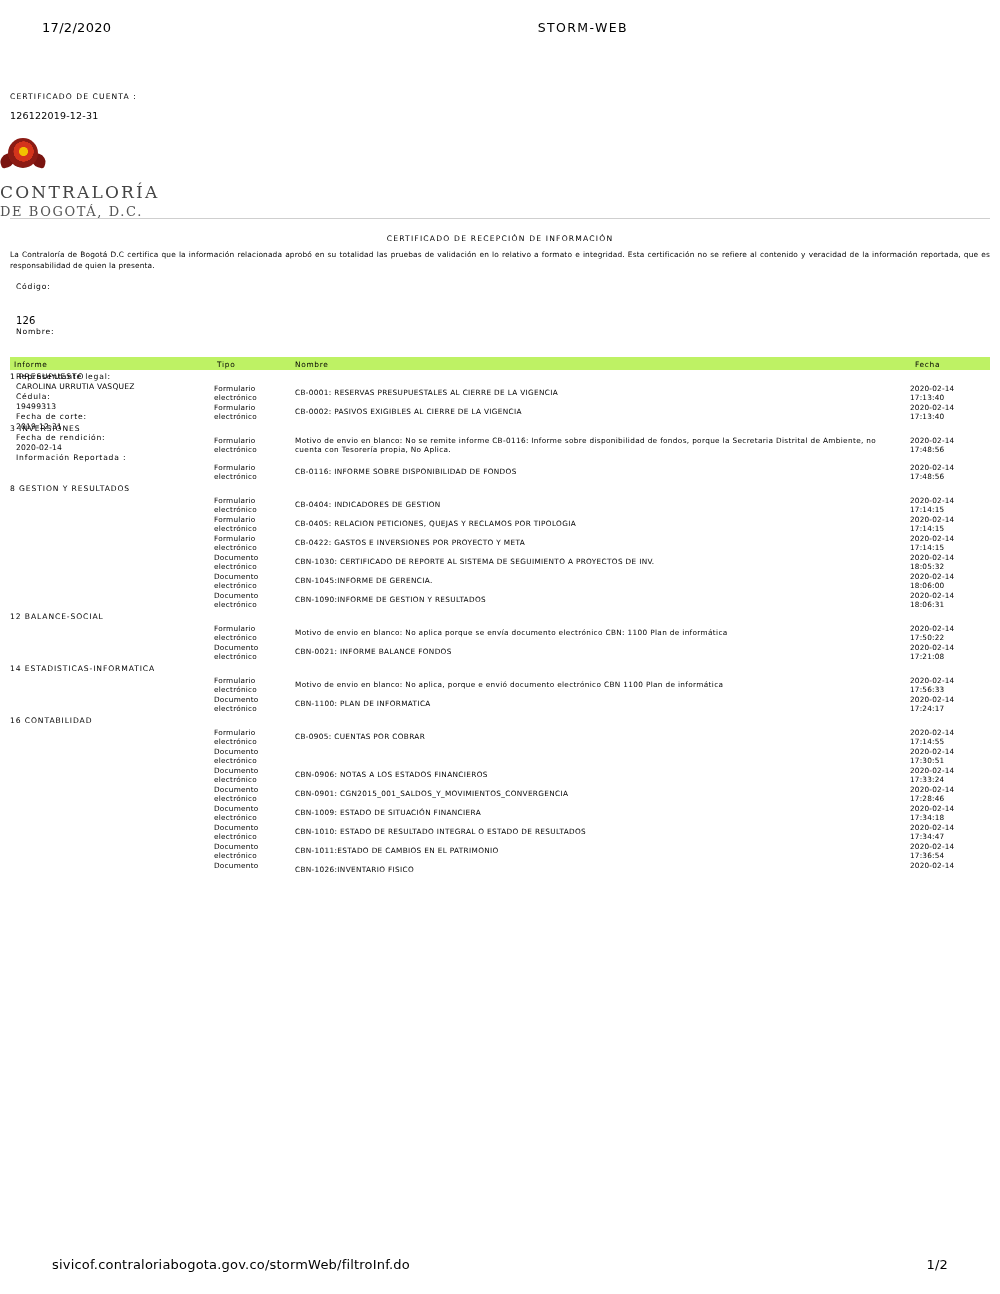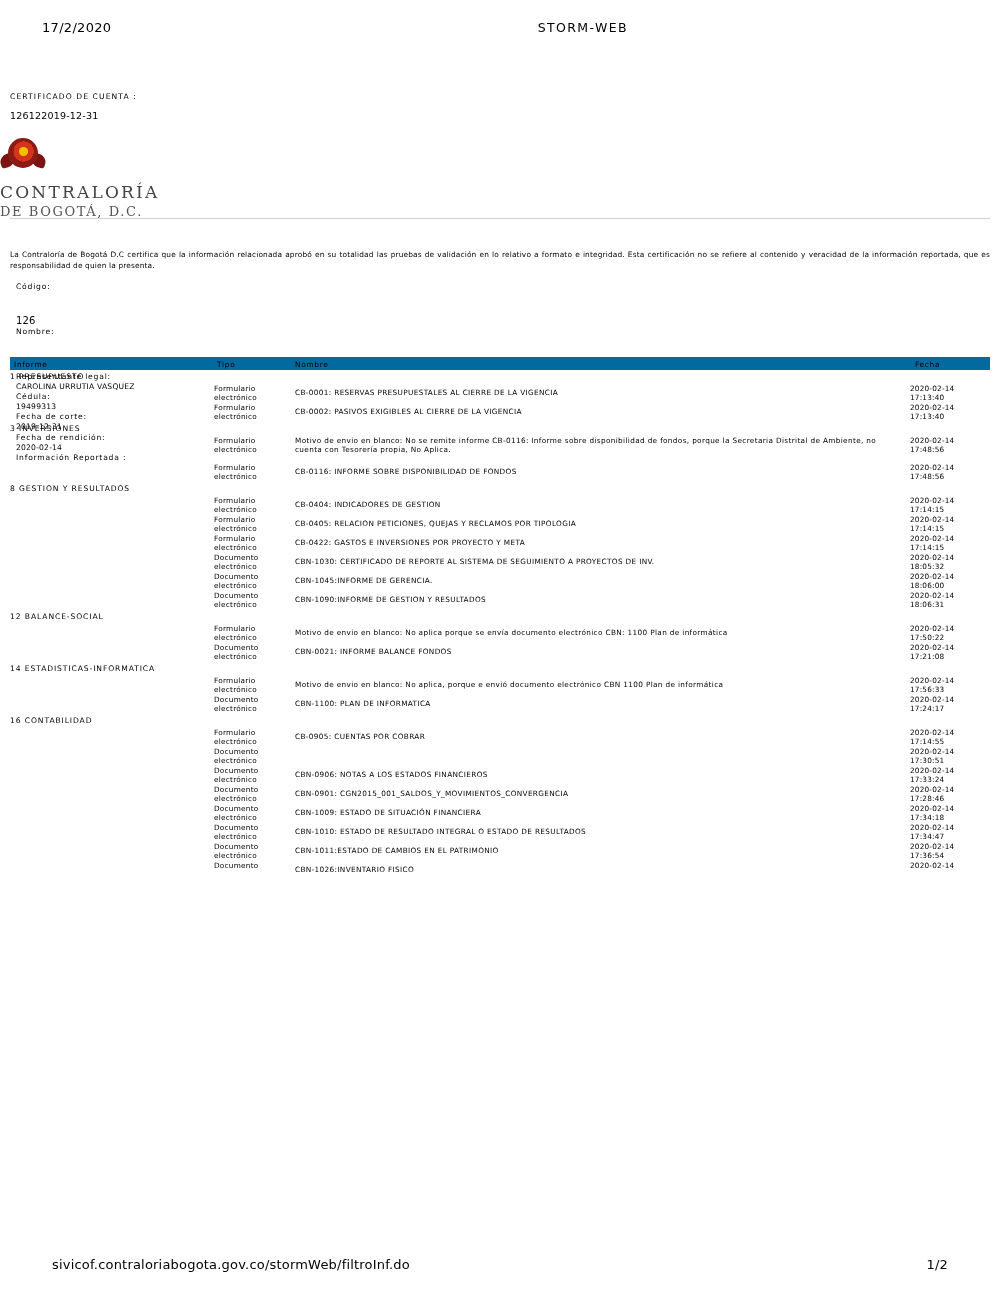--- a/index.html
+++ b/index.html
@@ -146,21 +146,21 @@
   .info .lab { width: 222px; }
   .info .val { letter-spacing: 0.2px; }
   .info .val.big { font-size: 10px; letter-spacing: 0.1px; margin-top: 22px; }
   
   .tbl-head {
     position: absolute;
     left: 10px;
     right: 10px;
     top: 357px;
     height: 13px;
-    background: #0369a1;
+    background: #bef264;
     font-size: 7.4px;
     letter-spacing: 0.7px;
   }
   .tbl-head span { position: absolute; top: 3px; }
   .c-informe { left: 4px; }
   .c-tipo { left: 207px; }
   .c-nombre { left: 285px; }
   .c-fecha { left: 905px; }
 
   .tbl-body {
@@ -237,20 +237,21 @@
       <div class="wing-l"></div>
       <div class="wing-r"></div>
       <div class="swirl"></div>
     </div>
     <div class="logo-name">CONTRALORÍA</div>
     <div class="logo-sub">DE BOGOTÁ, D.C.</div>
   </div>
 
   <div class="hr-top"></div>
 
+  <div class="cert-title">CERTIFICADO DE RECEPCIÓN DE INFORMACIÓN</div>
   <div class="cert-paragraph">La Contraloría de Bogotá D.C certifica que la información relacionada aprobó en su totalidad las pruebas de validación en lo relativo a formato e integridad. Esta certificación no se refiere al contenido y veracidad de la información reportada, que es responsabilidad de quien la presenta.</div>
 
   <div class="info">
       <div class="row">
         <div class="lab">Código:</div>
         <div class="val big">126</div>
       </div>
       <div class="row">
         <div class="lab">Nombre:</div>
         <div class="val big">SECRETARÍA DISTRITAL DE AMBIENTE –SDA</div>

